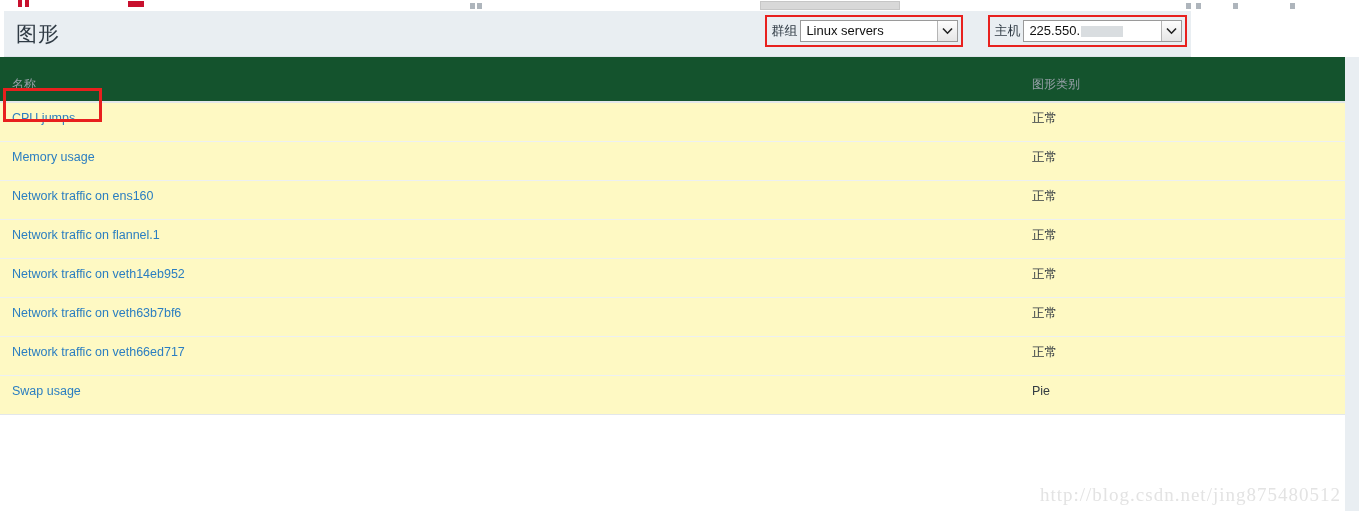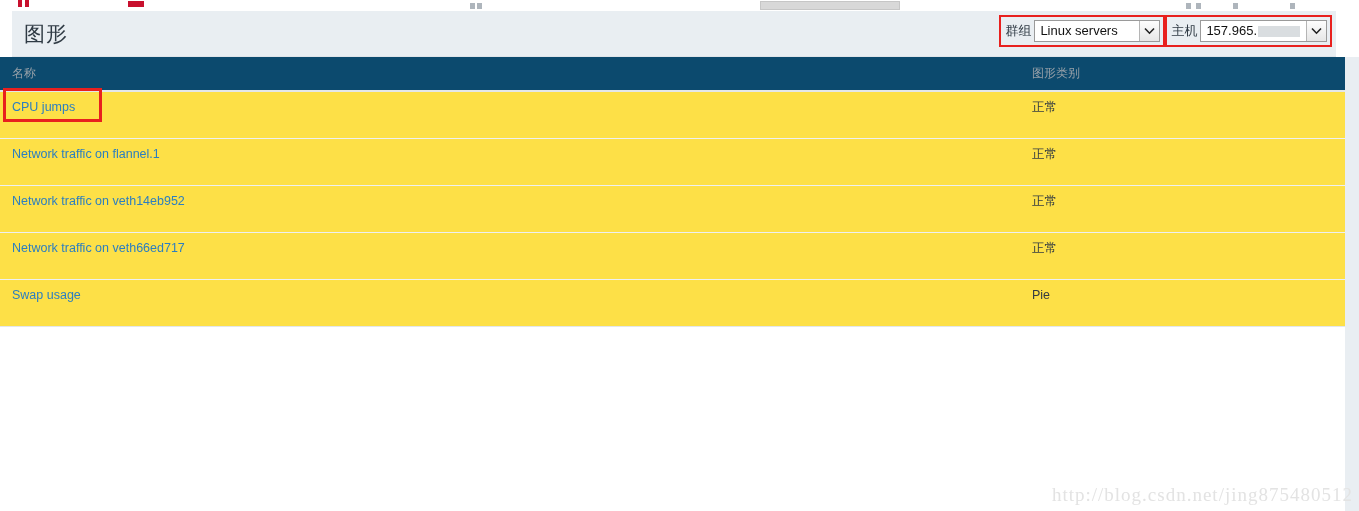--- a/index.html
+++ b/index.html
@@ -52,22 +52,22 @@
   .tg1 { left: 470px; }
   .tg2 { left: 477px; background: #6b7680; }
   .tg3 { left: 1186px; background: #3b7fd1; }
   .tg4 { left: 1196px; }
   .tg5 { left: 1233px; background: #6b7680; height: 3px; width: 8px; }
   .tg6 { left: 1290px; }
 
   
   .page-header {
     position: absolute;
-    top: 11px; left: 12px;
-    width: 1324px;
+    top: 11px; left: 4px;
+    width: 1187px;
     height: 46px;
     background: #e9eef2;
     border-bottom: 1px solid #dfe4e9;
     box-sizing: border-box;
   }
   .page-title {
     position: absolute;
     left: 12px; top: 9px;
     font-size: 21px;
     color: #2f3a44;
@@ -80,40 +80,41 @@
     position: absolute;
     right: 0; top: 4px;
     display: flex;
     align-items: center;
   }
   .control-group {
     display: flex;
     align-items: center;
     border: 2px solid #e8201e;
     padding: 2px 3px 2px 4px;
-    margin-left: 0;
+    margin-left: 25px;
     background: transparent;
     box-sizing: border-box;
     height: 32px;
   }
   .control-group.last { margin-right: 4px; }
   .control-label {
     font-size: 13px;
     color: #2f3a44;
     margin-right: 3px;
     white-space: nowrap;
   }
   .select-box {
     display: flex;
     align-items: center;
     height: 22px;
     background: #ffffff;
     border: 1px solid #9a9a9a;
     box-sizing: border-box;
     padding: 0;
+    gap: 32px;
   }
   .select-value {
     font-size: 13px;
     color: #111111;
     padding: 0 6px 0 5px;
     white-space: nowrap;
     line-height: 20px;
     display: flex;
     align-items: center;
   }
@@ -149,32 +150,32 @@
   table.graph-table {
     width: 1345px;
     border-collapse: collapse;
     table-layout: fixed;
   }
   table.graph-table th {
     text-align: left;
     font-weight: normal;
     font-size: 12px;
     color: #97a0a8;
-    padding: 5px 0 6px 12px;
-    background: #0c4a6e;
+    padding: 16px 0 6px 12px;
+    background: #14532d;
     border-bottom: 2px solid #e3e7ea;
     height: 22px;
     vertical-align: middle;
   }
   table.graph-table td {
-    padding: 0 0 16px 12px;
+    padding: 0 0 8px 12px;
     height: 30px;
     border-bottom: 1px solid #edf0f2;
     vertical-align: middle;
-    background: #fde047;
+    background: #fef9c3;
   }
   table.graph-table tr:last-child td { border-bottom: 1px solid #e3e7ea; }
   col.c-name { width: 1020px; }
   col.c-type { width: 325px; }
   .graph-link {
     color: #2b7ec1;
     text-decoration: none;
     font-size: 12.5px;
     cursor: pointer;
   }
@@ -191,21 +192,21 @@
     width: 99px;
     height: 34px;
     border: 3px solid #e8201e;
     box-sizing: border-box;
     pointer-events: none;
   }
 
   
   .watermark {
     position: absolute;
-    right: 6px;
+    right: 18px;
     bottom: 5px;
     font-family: "Liberation Serif", serif;
     font-size: 19px;
     color: #e3e3e3;
     letter-spacing: 1px;
     white-space: nowrap;
   }
 
   
   .page-bg-right {
@@ -247,21 +248,21 @@
               <path d="M1 1.5 L5.5 6.2 L10 1.5" fill="none" stroke="#222" stroke-width="1.6"></path>
             </svg>
         </span>
       </div>
     </div>
 
     <div class="control-group last">
       <span class="control-label">主机</span>
       <div class="select-box host-select">
         <span class="select-value">
-            <span>157.965.</span>
+            <span>225.550.</span>
             <span class="redacted"></span>
           </span>
         <span class="select-arrow">
           <svg width="11" height="8" viewBox="0 0 11 8">
               <path d="M1 1.5 L5.5 6.2 L10 1.5" fill="none" stroke="#222" stroke-width="1.6"></path>
             </svg>
         </span>
       </div>
     </div>
 
@@ -281,25 +282,37 @@
         <th>名称</th>
         <th>图形类别</th>
       </tr>
     </thead>
     <tbody id="table-body">
         <tr>
           <td><a class="graph-link">CPU jumps</a></td>
           <td class="type-cell">正常</td>
         </tr>
         <tr>
+          <td><a class="graph-link">Memory usage</a></td>
+          <td class="type-cell">正常</td>
+        </tr>
+        <tr>
+          <td><a class="graph-link">Network traffic on ens160</a></td>
+          <td class="type-cell">正常</td>
+        </tr>
+        <tr>
           <td><a class="graph-link">Network traffic on flannel.1</a></td>
           <td class="type-cell">正常</td>
         </tr>
         <tr>
           <td><a class="graph-link">Network traffic on veth14eb952</a></td>
+          <td class="type-cell">正常</td>
+        </tr>
+        <tr>
+          <td><a class="graph-link">Network traffic on veth63b7bf6</a></td>
           <td class="type-cell">正常</td>
         </tr>
         <tr>
           <td><a class="graph-link">Network traffic on veth66ed717</a></td>
           <td class="type-cell">正常</td>
         </tr>
         <tr>
           <td><a class="graph-link">Swap usage</a></td>
           <td class="type-cell">Pie</td>
         </tr>

